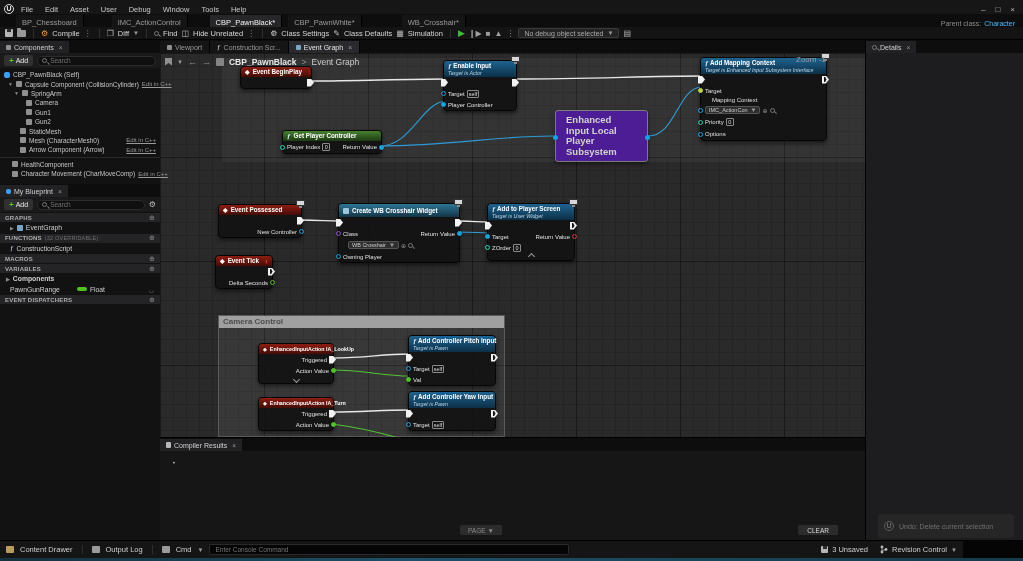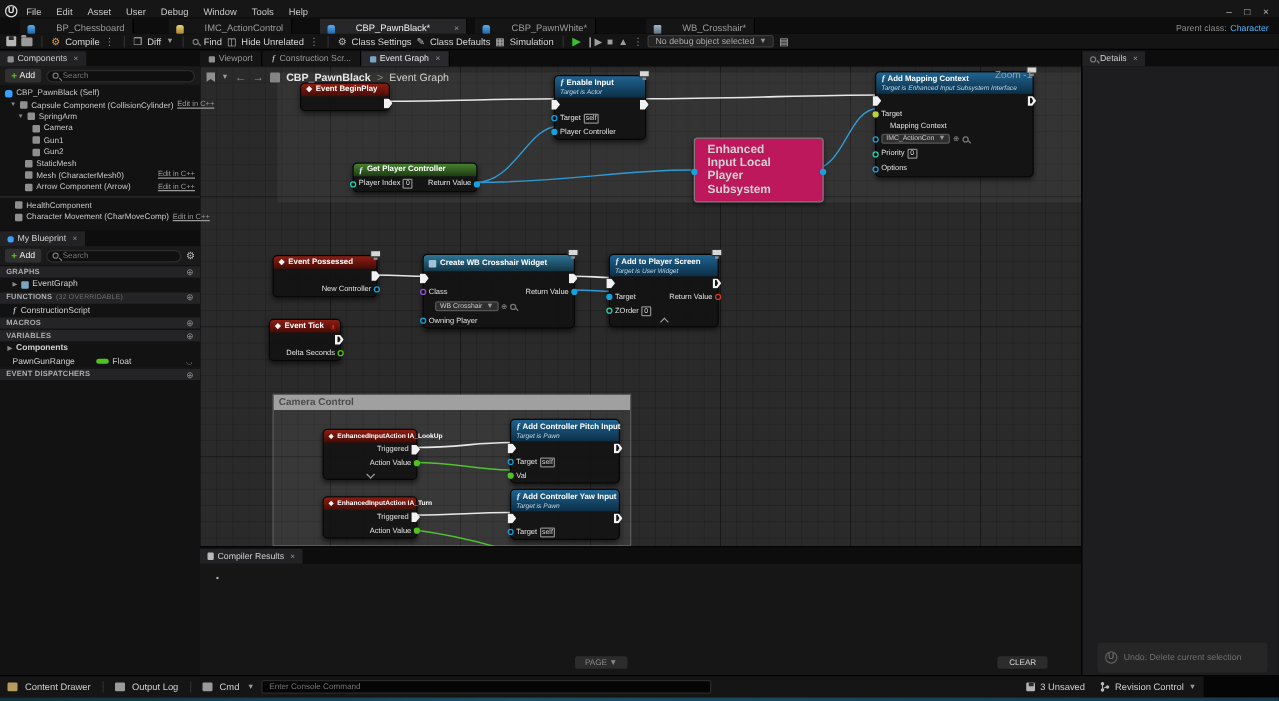--- a/index.html
+++ b/index.html
@@ -10,22 +10,22 @@
   .titlebar { position:absolute; left:0; top:0; width:1023px; height:14px;
     background:#161616; display:flex; align-items:flex-end; gap:2px; padding:0 4px; z-index:90; }
   .uelogo { width:10px; height:10px; border:1px solid #ddd; border-radius:50%;
     font-size:7px; line-height:8px; text-align:center; color:#eee; font-weight:bold; }
   .menu-item { font-size:7.5px; color:#c9c9c9; padding:0 5px; }
   .win-controls { margin-left:auto; display:flex; gap:10px; font-size:8px; color:#bbb; padding-right:4px; }
 
   
   .tabbar { position:absolute; left:0; top:14px; width:1023px; height:13px;
     background:#0d0d0d; display:flex; align-items:flex-end; z-index:89; }
-  .atab { height:12px; display:flex; align-items:flex-end; gap:17px; padding:0 6px;
-    font-size:7.5px; color:#9b9b9b; background:#151515; border-right:1px solid #000; }
+  .atab { height:12px; display:flex; align-items:flex-end; gap:3px; padding:0 6px;
+    font-size:7.5px; color:#9b9b9b; background:#151515; border-right:1px solid #000;flex-direction:column; }
   .atab.active { background:#27272a; color:#f0f0f0; }
   .bp-ico { width:6px; height:7px; border-radius:2px 2px 1px 1px; background:linear-gradient(#58aef0,#1f64a8); }
   .bp-ico.yellow { background:linear-gradient(#e8d27a,#a8862c); }
   .bp-ico.widget { background:linear-gradient(#9fb6c4,#5a7384); border-radius:1px; }
   .tab-close { color:#9a9a9a; font-size:7px; margin-left:2px; }
   .parent-class { margin-left:auto; font-size:7px; color:#8d8d8d; padding-right:8px; display:flex; gap:3px; align-items:center;}
   .parent-class b { color:#4db8ff; font-weight:normal; }
 
   
   .toolbar { position:absolute; left:0; top:27px; width:1023px; height:13px;
@@ -145,21 +145,21 @@
   .vbox { border:1px solid #8a8a8a; background:#141414; min-width:8px; text-align:center;
     font-size:5.5px; color:#ddd; padding:0 1px; border-radius:1px; }
   .dd { background:#2e2e2e; border:1px solid #555; border-radius:2px; padding:0 3px; height:8px;
     display:flex; align-items:center; gap:3px; font-size:5.5px; color:#ccc; }
   .ddx { color:#8f8f8f; font-size:6px; }
   .chev { width:5px; height:5px; border-right:1.4px solid #9a9a9a; border-bottom:1.4px solid #9a9a9a; }
   .chev.down { transform:rotate(45deg); } .chev.up { transform:rotate(-135deg); }
   .monbadge { position:absolute; top:-5px; right:-4px; width:9px; height:8px; z-index:12; }
   .monbadge .scr { width:9px; height:6px; background:#d8d8d8; border:1px solid #333; border-radius:1px; }
   .monbadge .std { width:3px; height:2px; background:#888; margin:0 auto; }
-  .subsys { position:absolute; left:395px; top:70px; width:104px; height:52px; background:#be185d;
+  .subsys { position:absolute; left:395px; top:70px; width:93px; height:52px; background:#4c1d95;
     border:1px solid #7c7c7c; border-radius:3px; z-index:10; display:flex; flex-direction:column;
     justify-content:center; padding-left:10px; box-shadow:0 2px 4px rgba(0,0,0,.5); }
   .subsys div { font-size:9.5px; font-weight:bold; color:#d2d2d2; line-height:10.5px; }
   .subsys .spin { position:absolute; width:5px; height:5px; border-radius:50%; background:#15a2e0; top:24px; }
 
   
   .compiler { position:absolute; left:160px; top:437px; width:705px; height:103px; background:#161616;
     border-top:1px solid #000; z-index:50; }
   .comp-body { font-family:"DejaVu Sans Mono", monospace; font-size:6.5px; color:#b8b8b8;
     padding:8px 0 0 12px; display:flex; gap:5px; align-items:center;}

